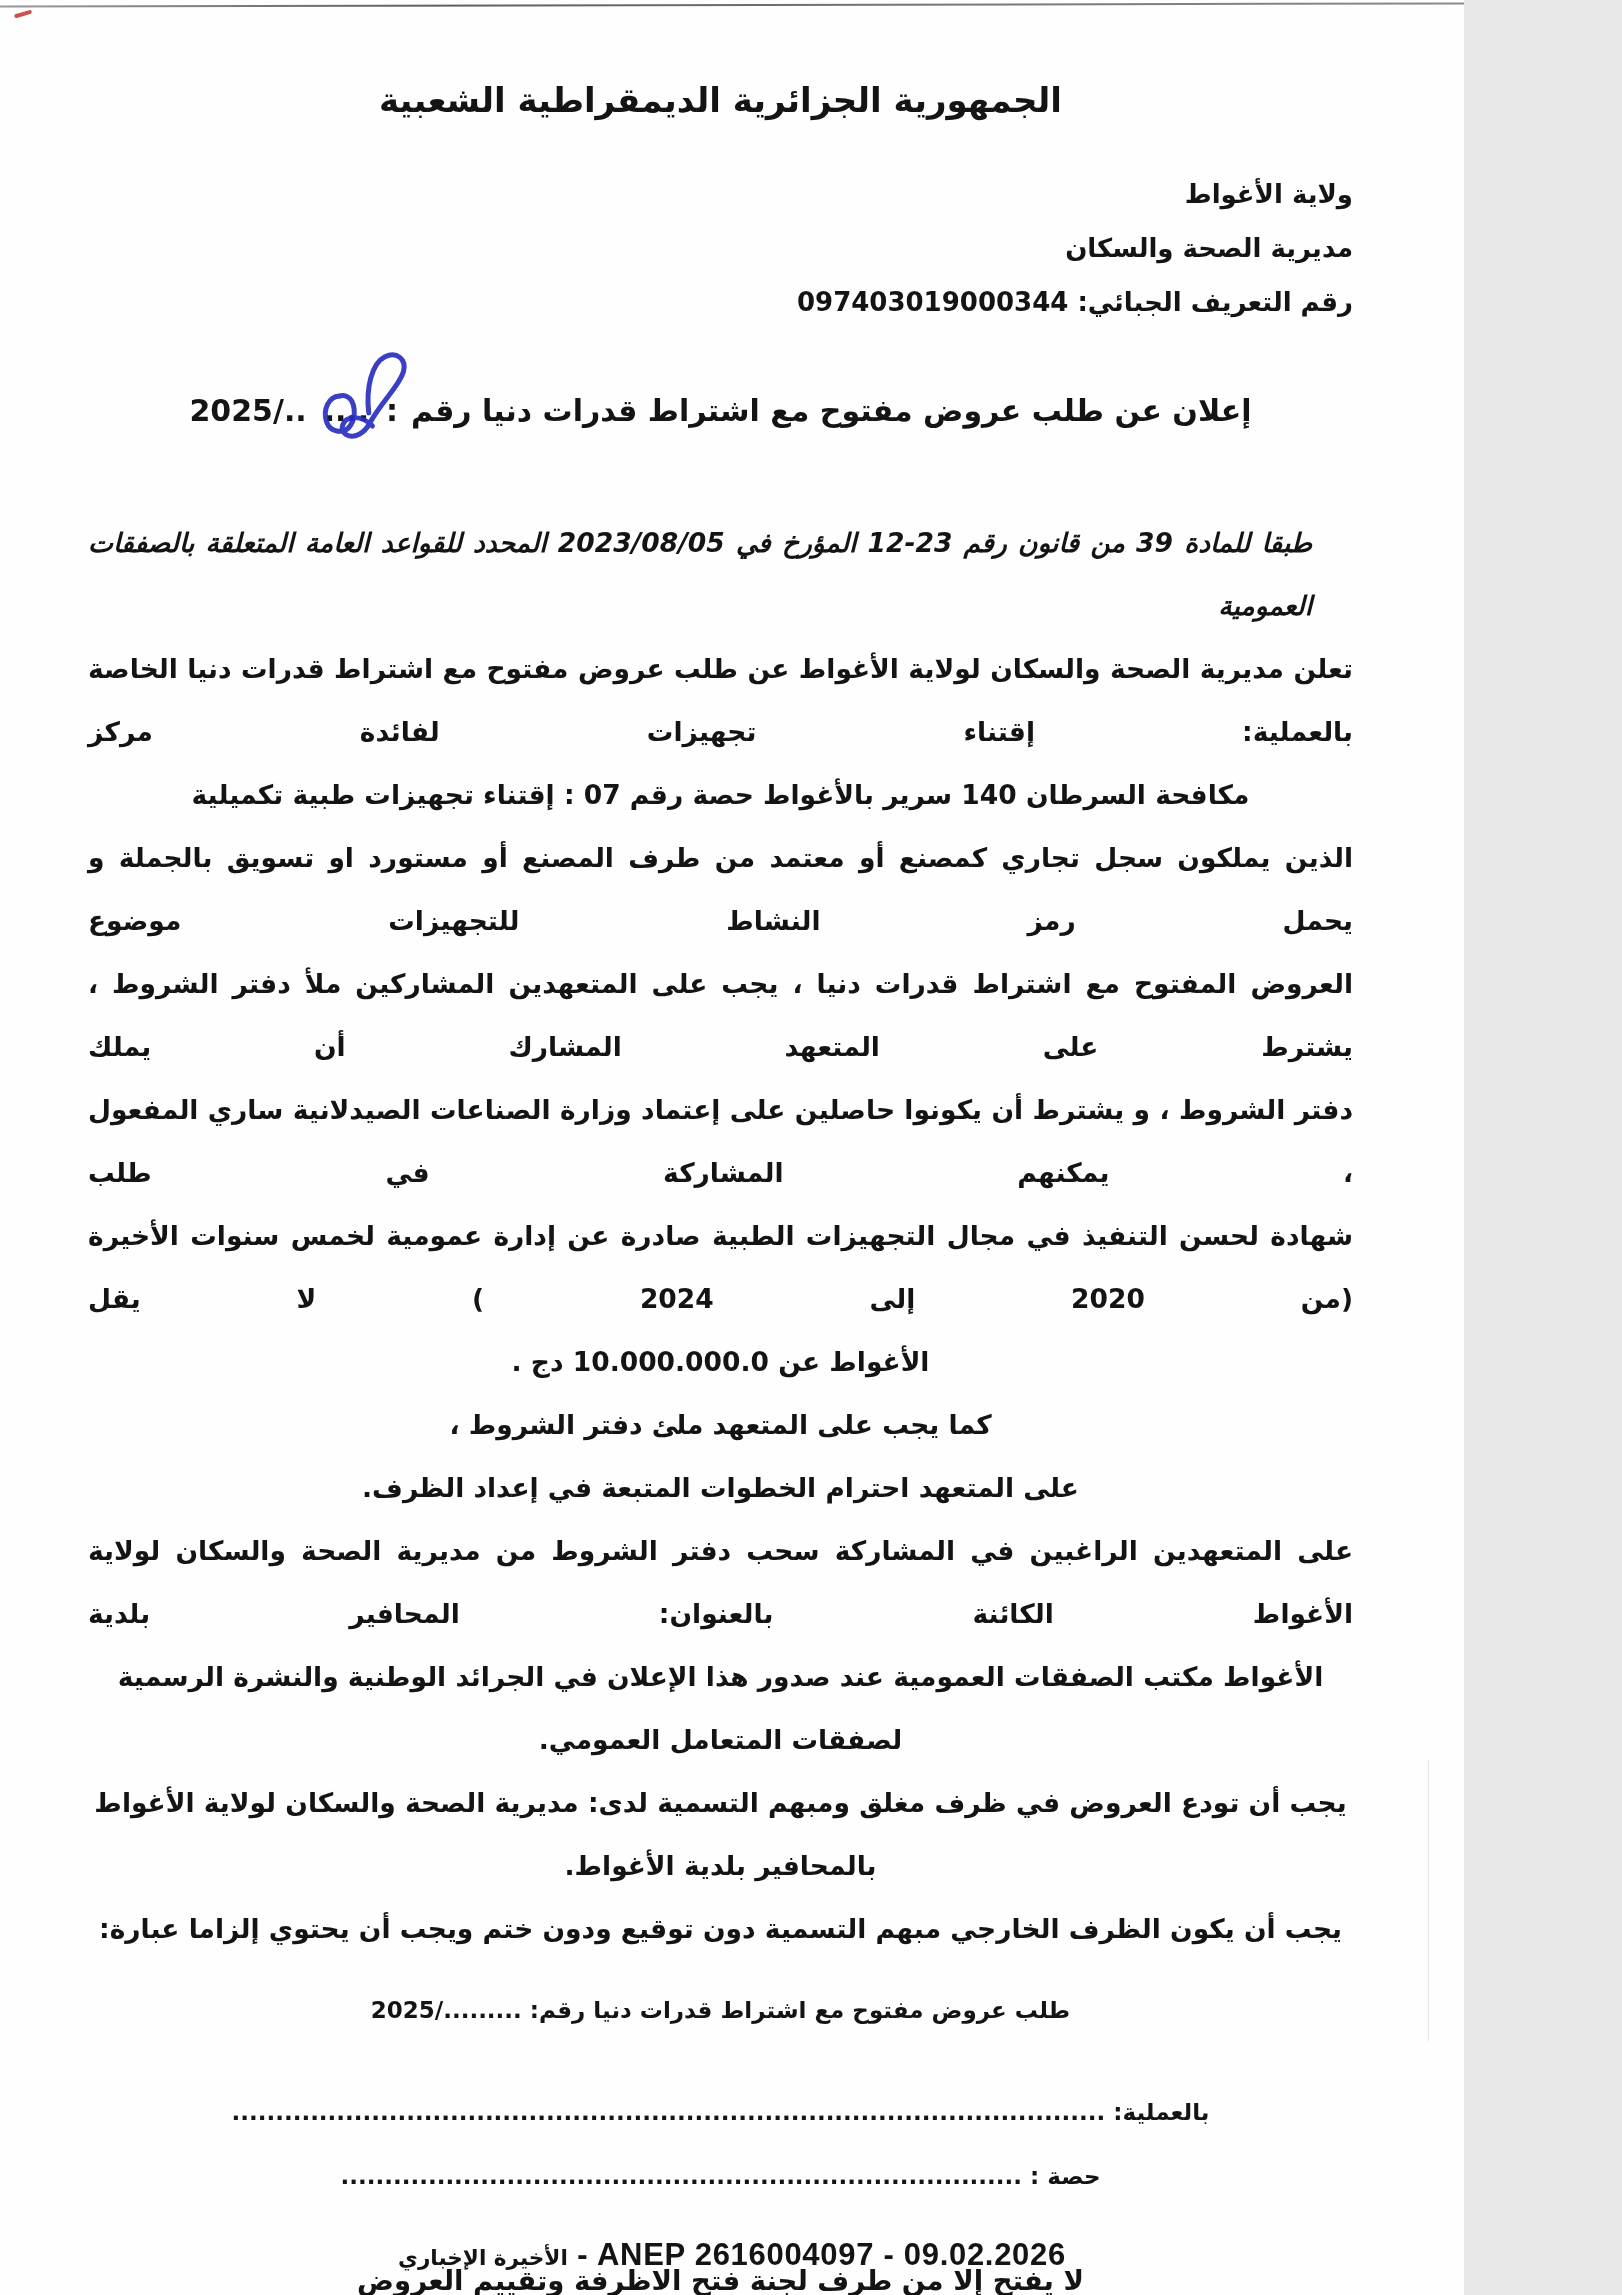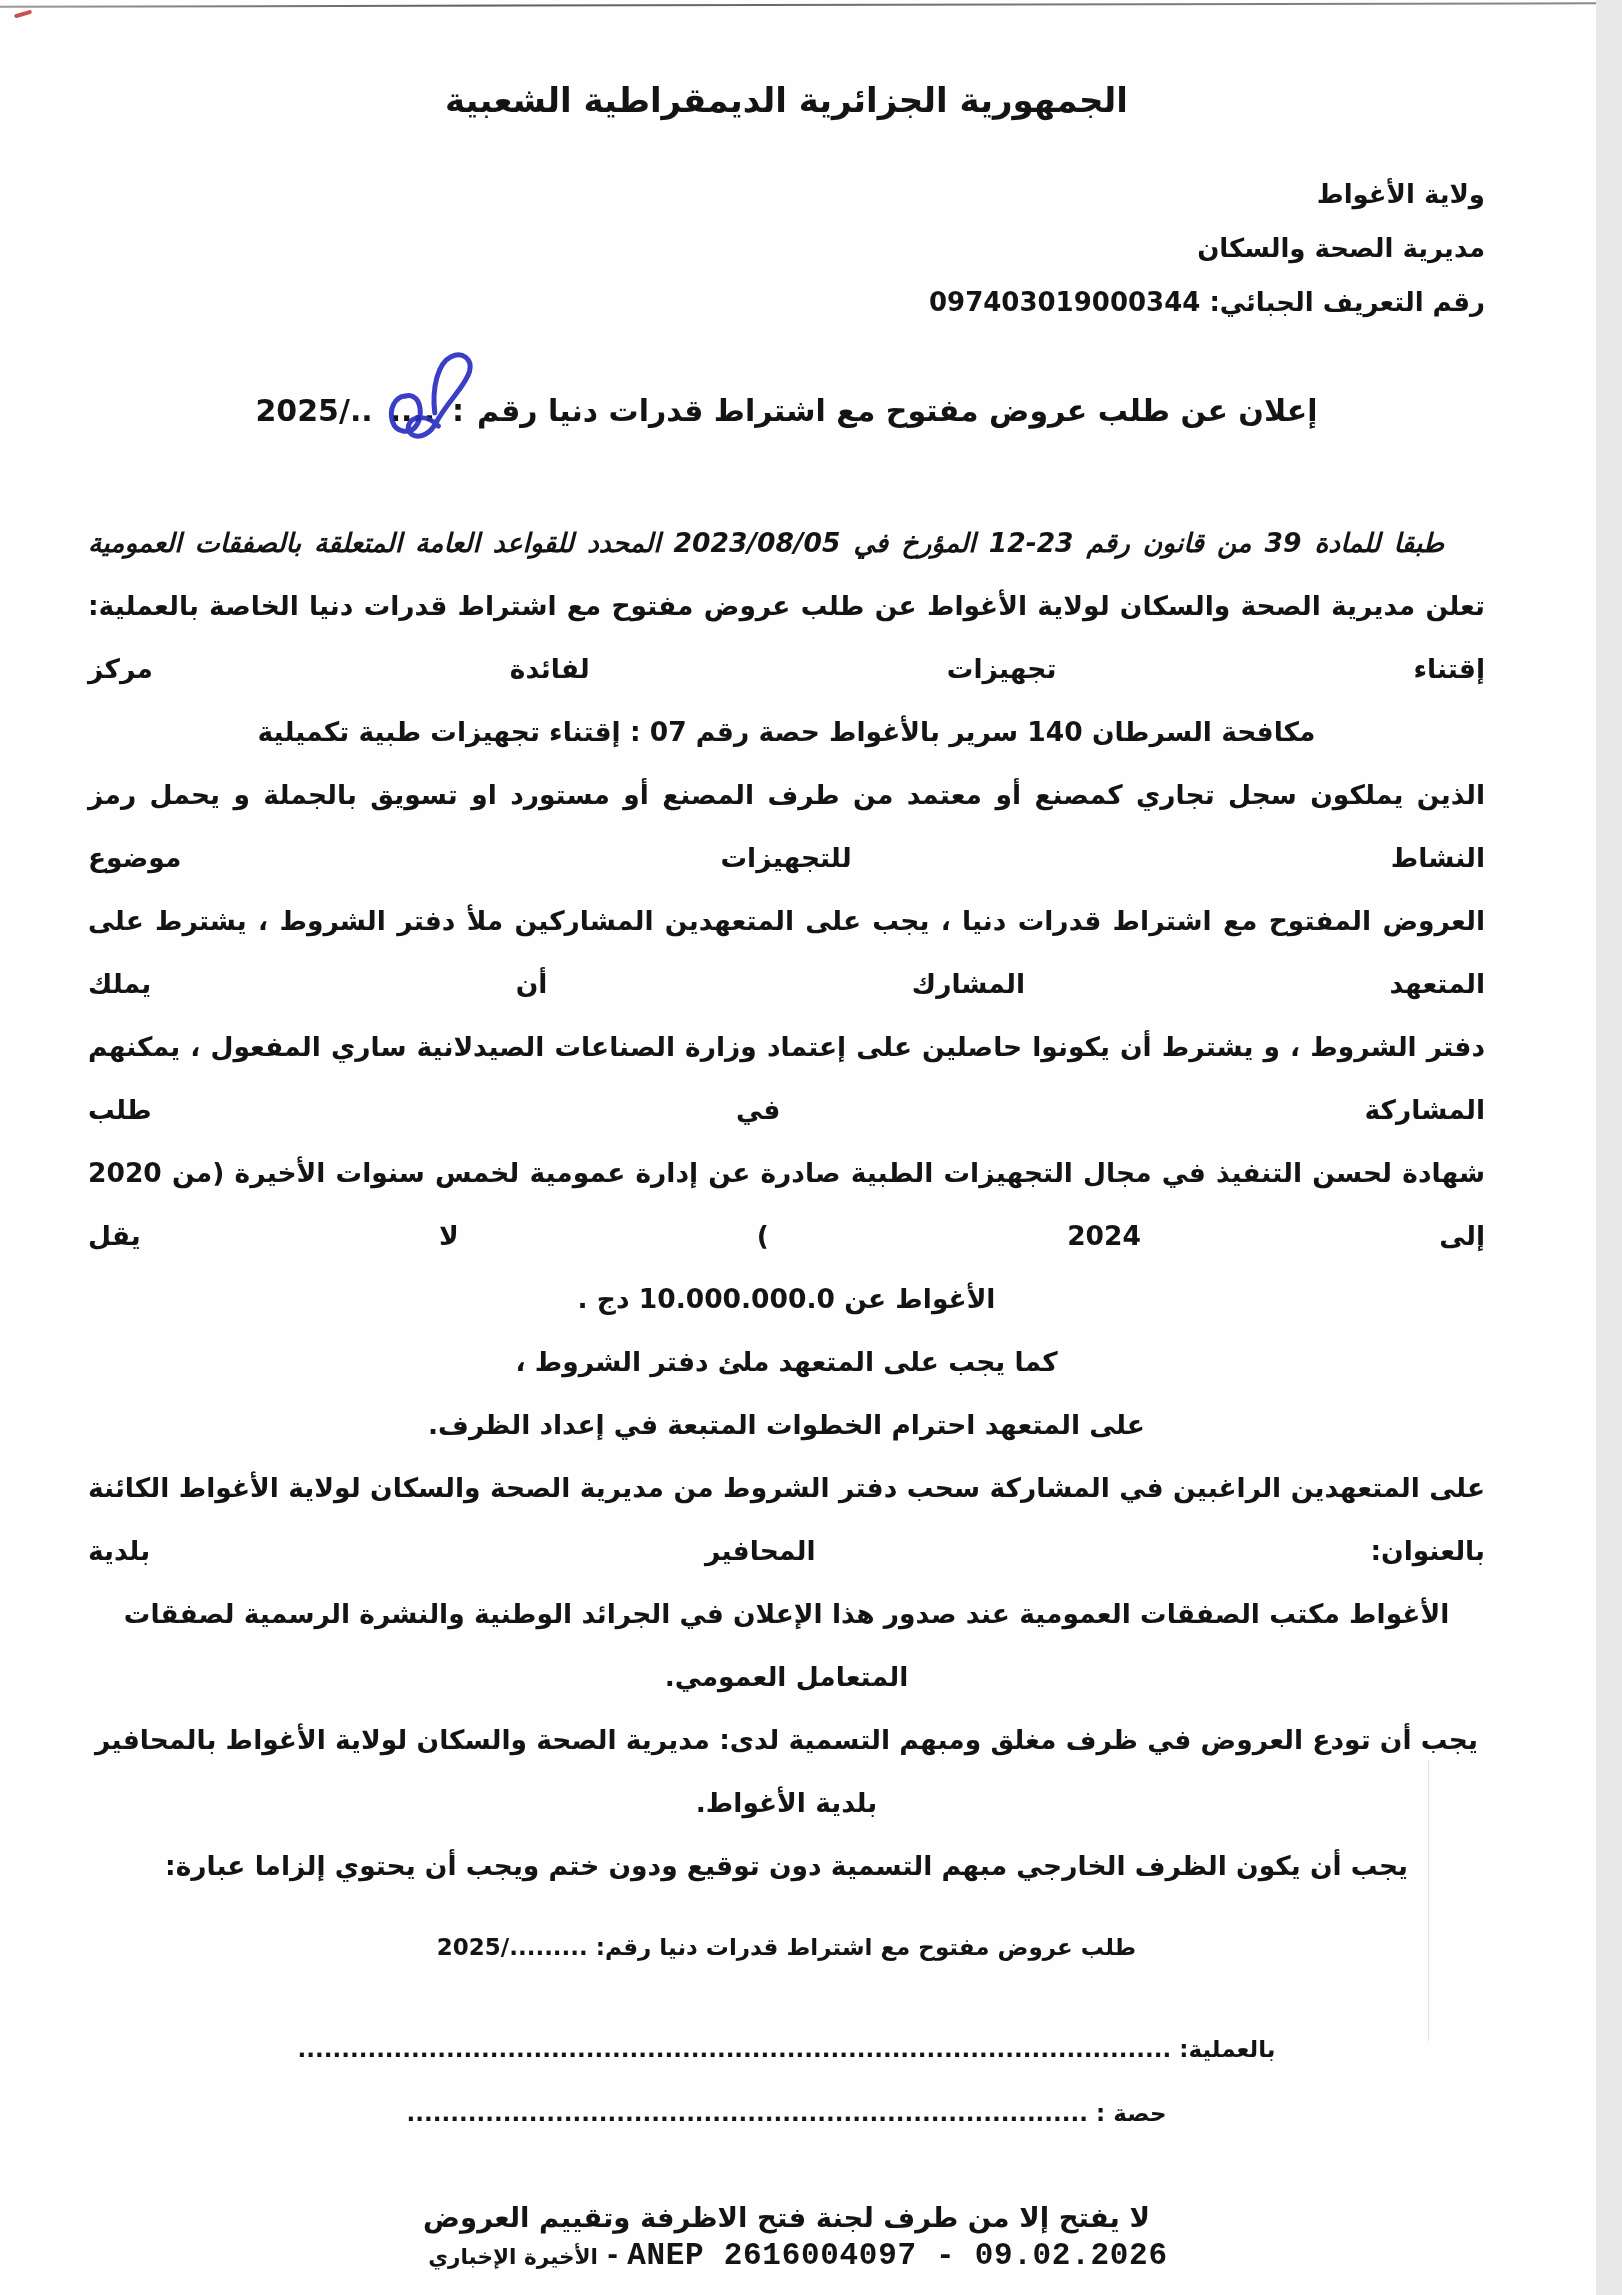--- a/index.html
+++ b/index.html
@@ -1,18 +1,18 @@
 <!DOCTYPE html>
 <html lang="ar" style="font-size:10.5px"><head>
 <meta charset="utf-8">
 <style>
   html,body{margin:0;padding:0;background:#e8e8e8;}
   .page{
     position:relative;
-    width:1596px;height:2295px;
+    width:1464px;height:2295px;
     background:#fefefe;
     color:#141414;
     font-family:"DejaVu Sans",sans-serif;
     font-weight:700;
     direction:rtl;
     box-sizing:border-box;
     padding:0 111px 0 88px;
     overflow:hidden;
   }
   
@@ -60,21 +60,21 @@
   .env-lot{margin-top:0;letter-spacing:0.7px;}
   .warning-line{margin-top:41px;text-align:center;font-size:27.5px;line-height:63px;}
 
   .footer{
     position:absolute;left:0;bottom:22px;width:100%;
     direction:ltr;
     display:flex;justify-content:center;align-items:baseline;gap:9.2px;
   }
   .footer-ar{font-size:21.6px;font-weight:700;direction:rtl;unicode-bidi:isolate;}
   .footer-sep{font-size:26px;}
-  .footer-anep{font-family:Liberation Mono, monospace;
+  .footer-anep{font-family:Liberation Sans, sans-serif;
     font-size:31px;font-weight:700;letter-spacing:0.7px;}
 </style>
 </head>
 <body>
 
 <div class="page">
 
   <div class="scan-topline"></div>
   <div class="red-mark"></div>
   <div class="fold-line"></div>

